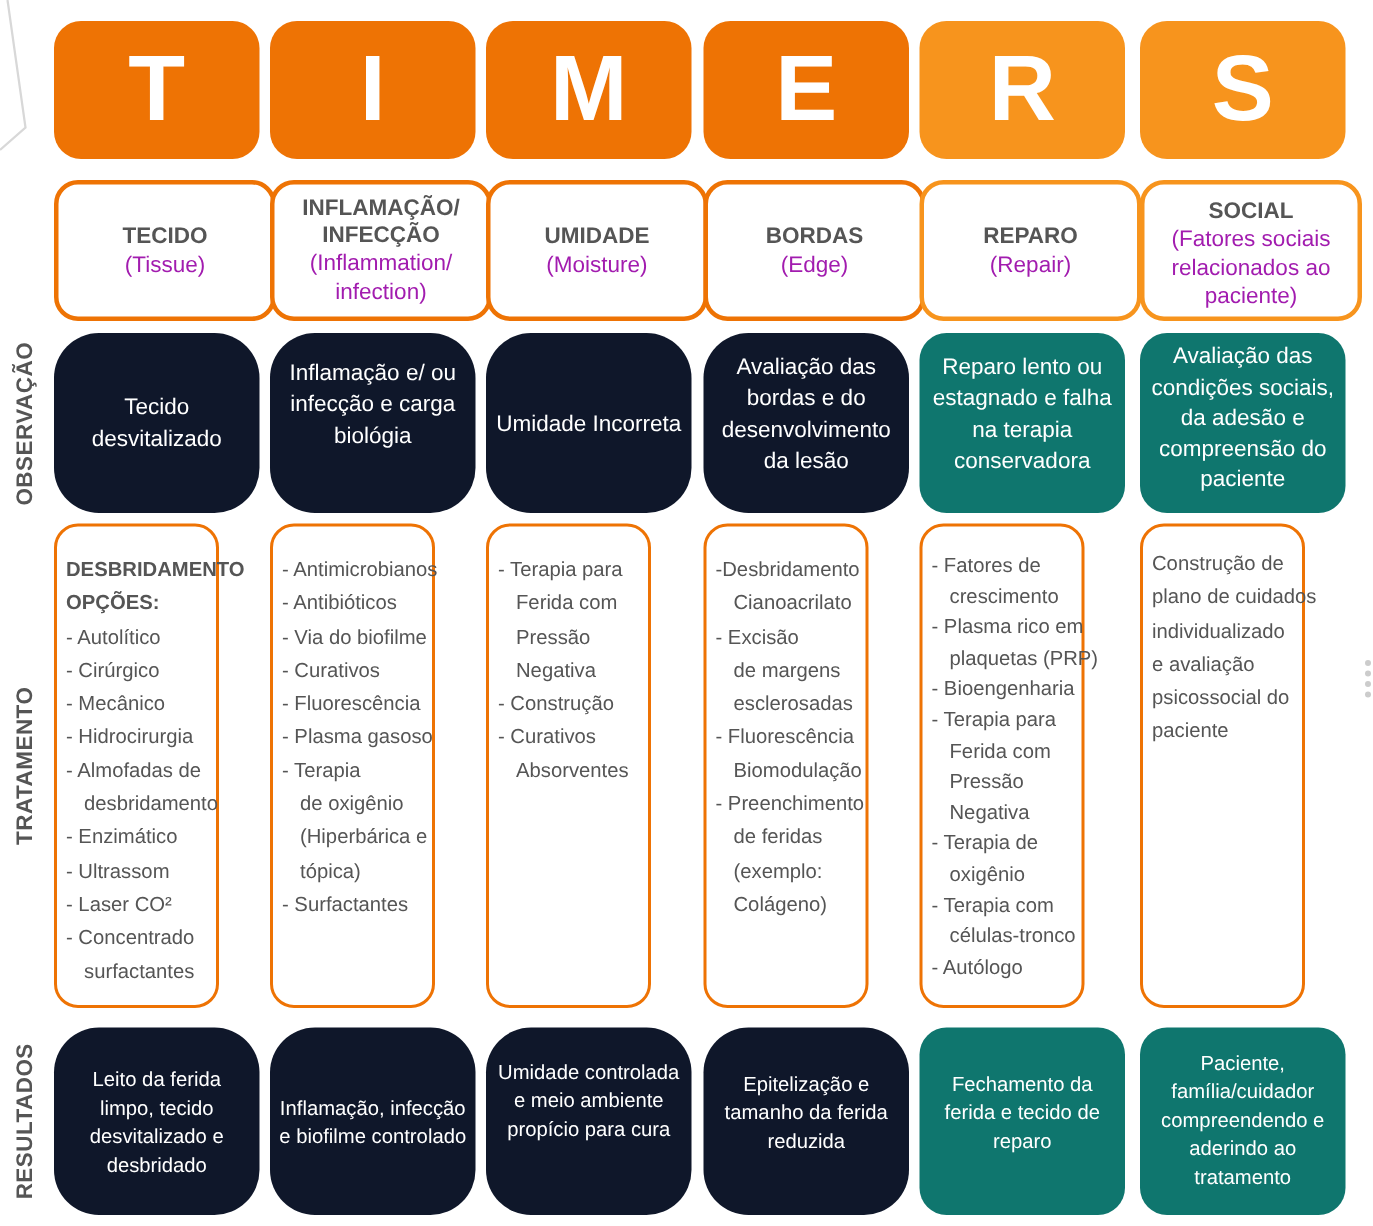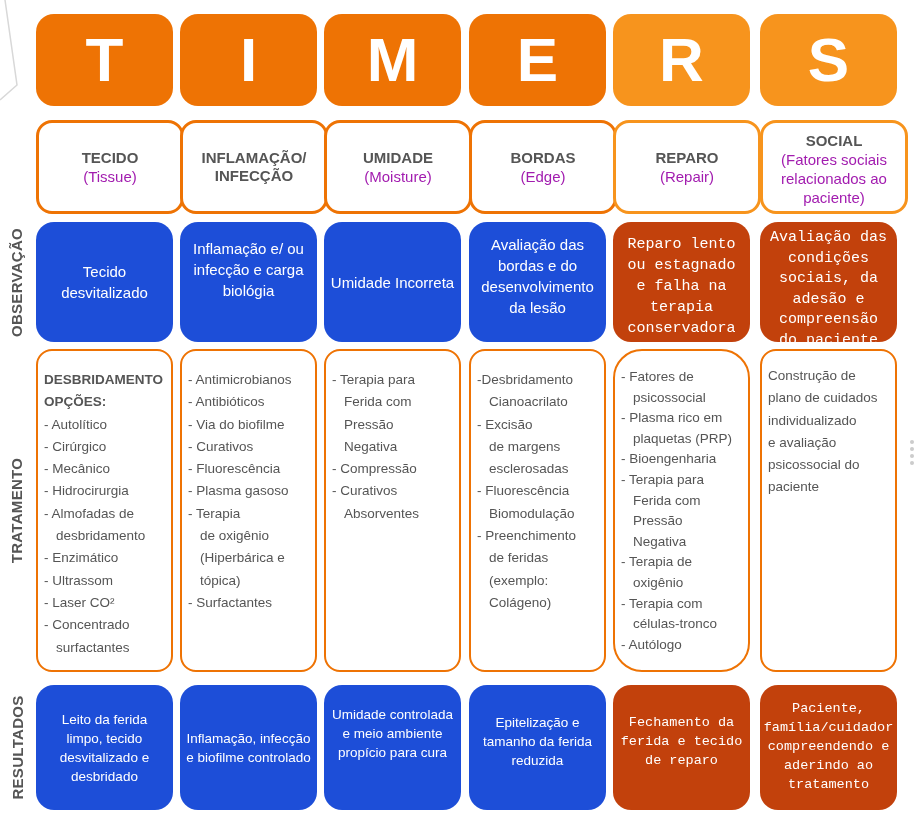--- a/index.html
+++ b/index.html
@@ -29,25 +29,25 @@
   .obs-box, .res-box {
     position: absolute; width: 137px; border-radius: 18px;
     display: flex; align-items: center; justify-content: center; text-align: center;
     color: #ffffff; padding: 4px 6px;
   }
   .obs-box { top: 222px; height: 120px; font-size: 15px; line-height: 21px; }
   .obs-box.centered-top { align-items: flex-start; padding-top: 12px; }
   .res-box { top: 685px; height: 125px; font-size: 13.5px; line-height: 19px; }
   .res-box.top { align-items: flex-start; padding-top: 20px; }
 
-  .teal { background: #1d4ed8; }
-  .teal-dark { background: #c2410c; font-family: Liberation Mono, monospace; }
+  .teal { background: #0f172a; border-radius: 30px; }
+  .teal-dark { background: #0f766e; }
 
   .treat-box {
-    position: absolute; top: 349px; height: 323px; width: 137px;
+    position: absolute; top: 349px; height: 323px; width: 110px;
     border: 2px solid #ee7304; border-radius: 16px; background: #ffffff;
     padding: 18px 6px 6px 6px; font-size: 13.5px; line-height: 22.3px; color: #555555;
   }
   .treat-line { white-space: nowrap; }
   .treat-line.indent { padding-left: 12px; }
   .treat-line.bold { font-weight: bold; }
 
   .row-label {
     position: absolute; left: 0; width: 34px;
     display: flex; align-items: center; justify-content: center;
@@ -99,20 +99,21 @@
     <div class="treat-line">- Concentrado</div>
     <div class="treat-line indent">surfactantes</div>
   </div>
   <div class="res-box teal">Leito da ferida limpo, tecido desvitalizado e desbridado</div>
 </div>
 
 <div class="col" style="left:180px;">
   <div class="letter-box" style="background:#ee7304;">I</div>
   <div class="header-box">
     <div class="header-title">INFLAMAÇÃO/ INFECÇÃO</div>
+    <div class="header-sub">(Inflammation/ infection)</div>
   </div>
   <div class="obs-box teal centered-top" style="padding-top:16px;">Inflamação e/ ou infecção e carga biológia</div>
   <div class="treat-box">
     <div class="treat-line">- Antimicrobianos</div>
     <div class="treat-line">- Antibióticos</div>
     <div class="treat-line">- Via do biofilme</div>
     <div class="treat-line">- Curativos</div>
     <div class="treat-line">- Fluorescência</div>
     <div class="treat-line">- Plasma gasoso</div>
     <div class="treat-line">- Terapia</div>
@@ -129,21 +130,21 @@
   <div class="header-box">
     <div class="header-title">UMIDADE</div>
     <div class="header-sub">(Moisture)</div>
   </div>
   <div class="obs-box teal">Umidade Incorreta</div>
   <div class="treat-box">
     <div class="treat-line">- Terapia para</div>
     <div class="treat-line indent">Ferida com</div>
     <div class="treat-line indent">Pressão</div>
     <div class="treat-line indent">Negativa</div>
-    <div class="treat-line">- Compressão</div>
+    <div class="treat-line">- Construção</div>
     <div class="treat-line">- Curativos</div>
     <div class="treat-line indent">Absorventes</div>
   </div>
   <div class="res-box teal top">Umidade controlada e meio ambiente propício para cura</div>
 </div>
 
 <div class="col" style="left:469px;">
   <div class="letter-box" style="background:#ee7304;">E</div>
   <div class="header-box">
     <div class="header-title">BORDAS</div>
@@ -166,23 +167,23 @@
   <div class="res-box teal top" style="padding-top:28px;">Epitelização e tamanho da ferida reduzida</div>
 </div>
 
 <div class="col" style="left:613px;">
   <div class="letter-box" style="background:#f7941d;">R</div>
   <div class="header-box light">
     <div class="header-title">REPARO</div>
     <div class="header-sub">(Repair)</div>
   </div>
   <div class="obs-box teal-dark centered-top">Reparo lento ou estagnado e falha na terapia conservadora</div>
-  <div class="treat-box" style="line-height:20.6px;padding-top:16px;border-radius:29px;">
+  <div class="treat-box" style="line-height:20.6px;padding-top:16px;">
     <div class="treat-line">- Fatores de</div>
-    <div class="treat-line indent">psicossocial</div>
+    <div class="treat-line indent">crescimento</div>
     <div class="treat-line">- Plasma rico em</div>
     <div class="treat-line indent">plaquetas (PRP)</div>
     <div class="treat-line">- Bioengenharia</div>
     <div class="treat-line">- Terapia para</div>
     <div class="treat-line indent">Ferida com</div>
     <div class="treat-line indent">Pressão</div>
     <div class="treat-line indent">Negativa</div>
     <div class="treat-line">- Terapia de</div>
     <div class="treat-line indent">oxigênio</div>
     <div class="treat-line">- Terapia com</div>

